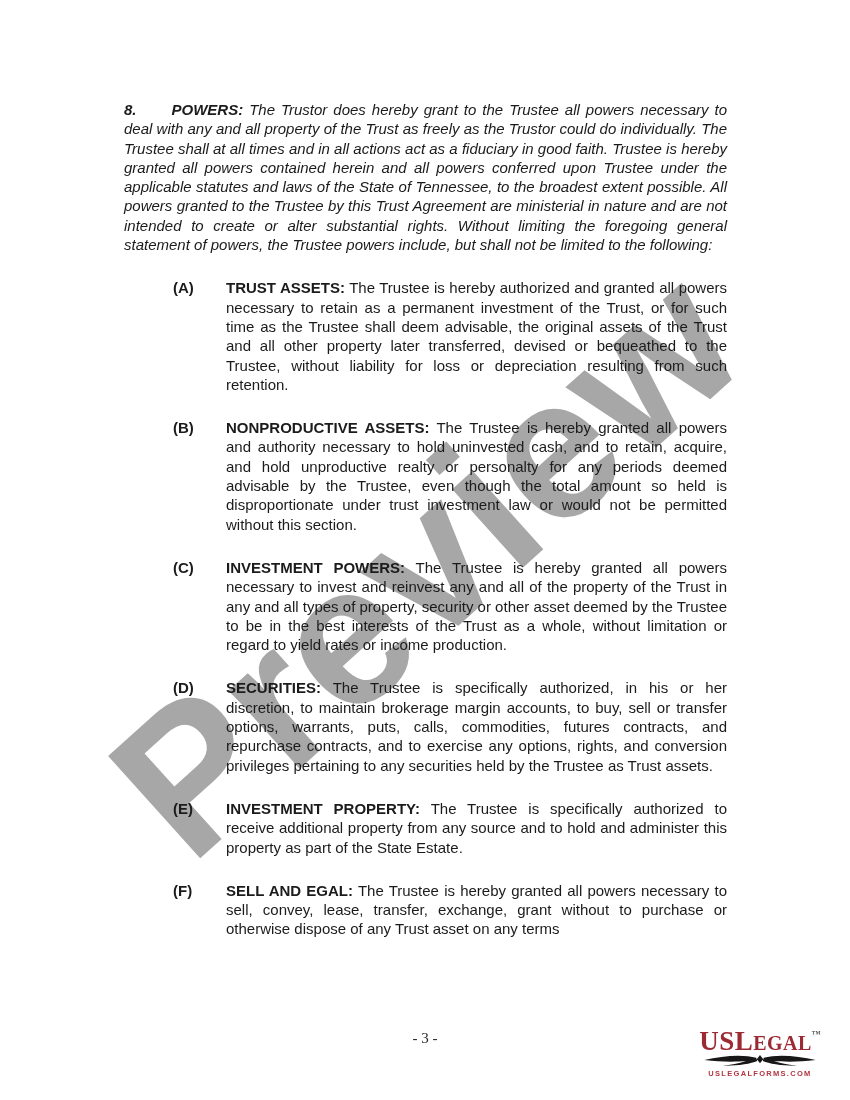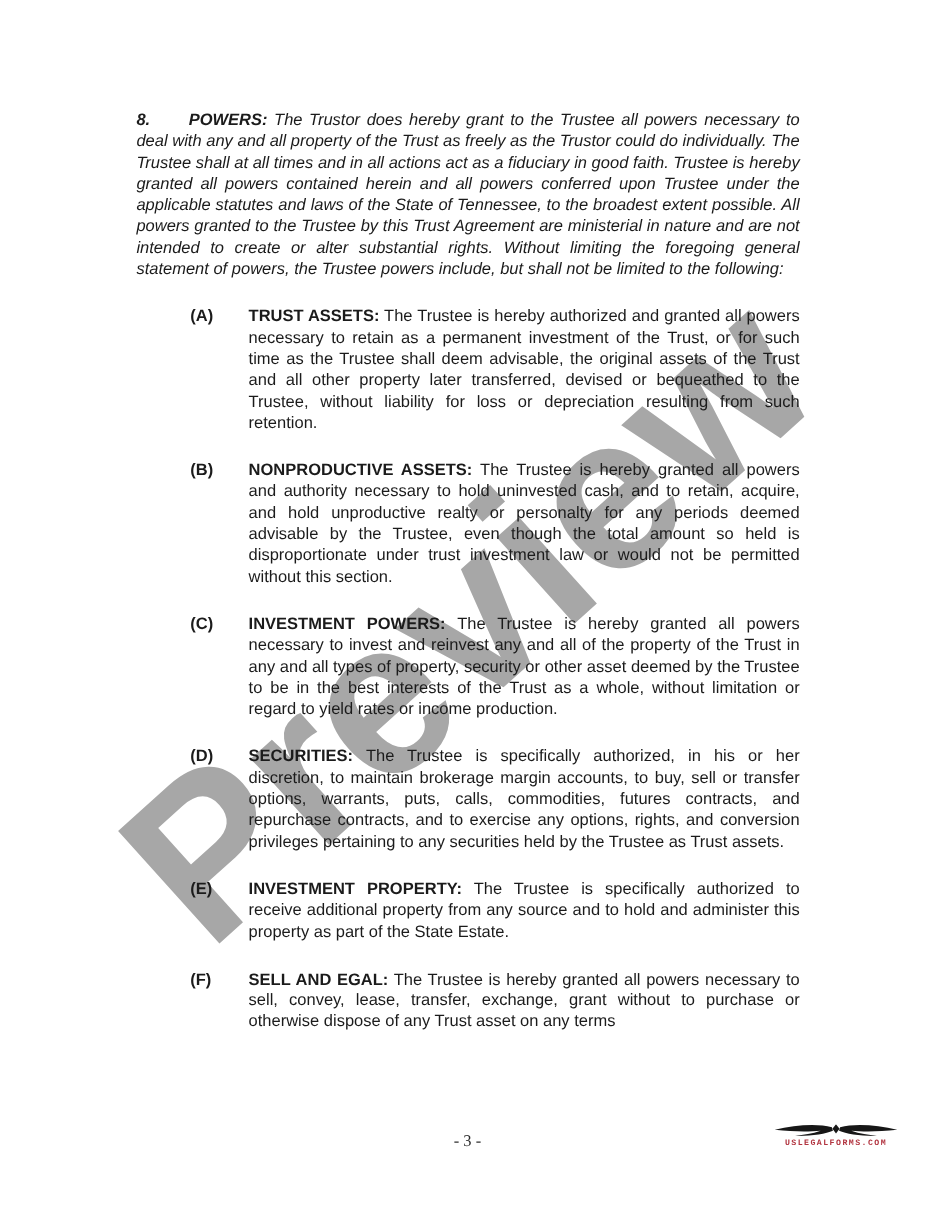--- a/index.html
+++ b/index.html
@@ -88,21 +88,21 @@
   }
   .logo-wordmark .small { font-size: 20px; }
   .logo-wordmark .tm {
     font-size: 9px;
     color: #5a5a5a;
     vertical-align: 13px;
     letter-spacing: 0;
   }
   .logo-wings { display: block; margin: 0 auto; }
   .logo-site {
-    font-family: Liberation Mono, monospace;
+    font-family: Liberation Sans, sans-serif;
     font-weight: bold;
     font-size: 7.5px;
     letter-spacing: 1.3px;
     color: #b23540;
     margin-top: 1px;
     white-space: nowrap;
   }
 </style>
 </head>
 <body>
@@ -143,20 +143,21 @@
     <div class="subsection">
       <div class="sub-label">(F)</div>
       <p class="sub-body"><span class="bold">SELL AND EGAL:</span><span> The Trustee is hereby granted all powers necessary to sell, convey, lease, transfer, exchange, grant without to purchase or otherwise dispose of any Trust asset on any terms</span></p>
     </div>
 
   </div>
 
   <div class="page-number">- 3 -</div>
 
   <div class="logo">
+    <div class="logo-wordmark"><span>USL</span><span class="small">EGAL</span><span class="tm">™</span></div>
     <svg class="logo-wings" width="112" height="13" viewBox="0 0 120 14" aria-hidden="true">
       <path fill="#171717" d="M60 0 L63.5 4.5 L60 9 L56.5 4.5 Z"></path>
       <path fill="#171717" d="M56 3 C42 -1 20 0.5 0 5.5 C18 7.5 33 7.5 45 6.5 C37 9.5 28 10.5 20 11.5 C36 11.8 50 9.5 57 6.5 Z"></path>
       <path fill="#171717" d="M64 3 C78 -1 100 0.5 120 5.5 C102 7.5 87 7.5 75 6.5 C83 9.5 92 10.5 100 11.5 C84 11.8 70 9.5 63 6.5 Z"></path>
     </svg>
     <div class="logo-site">USLEGALFORMS.COM</div>
   </div>
 
 </div>
 

